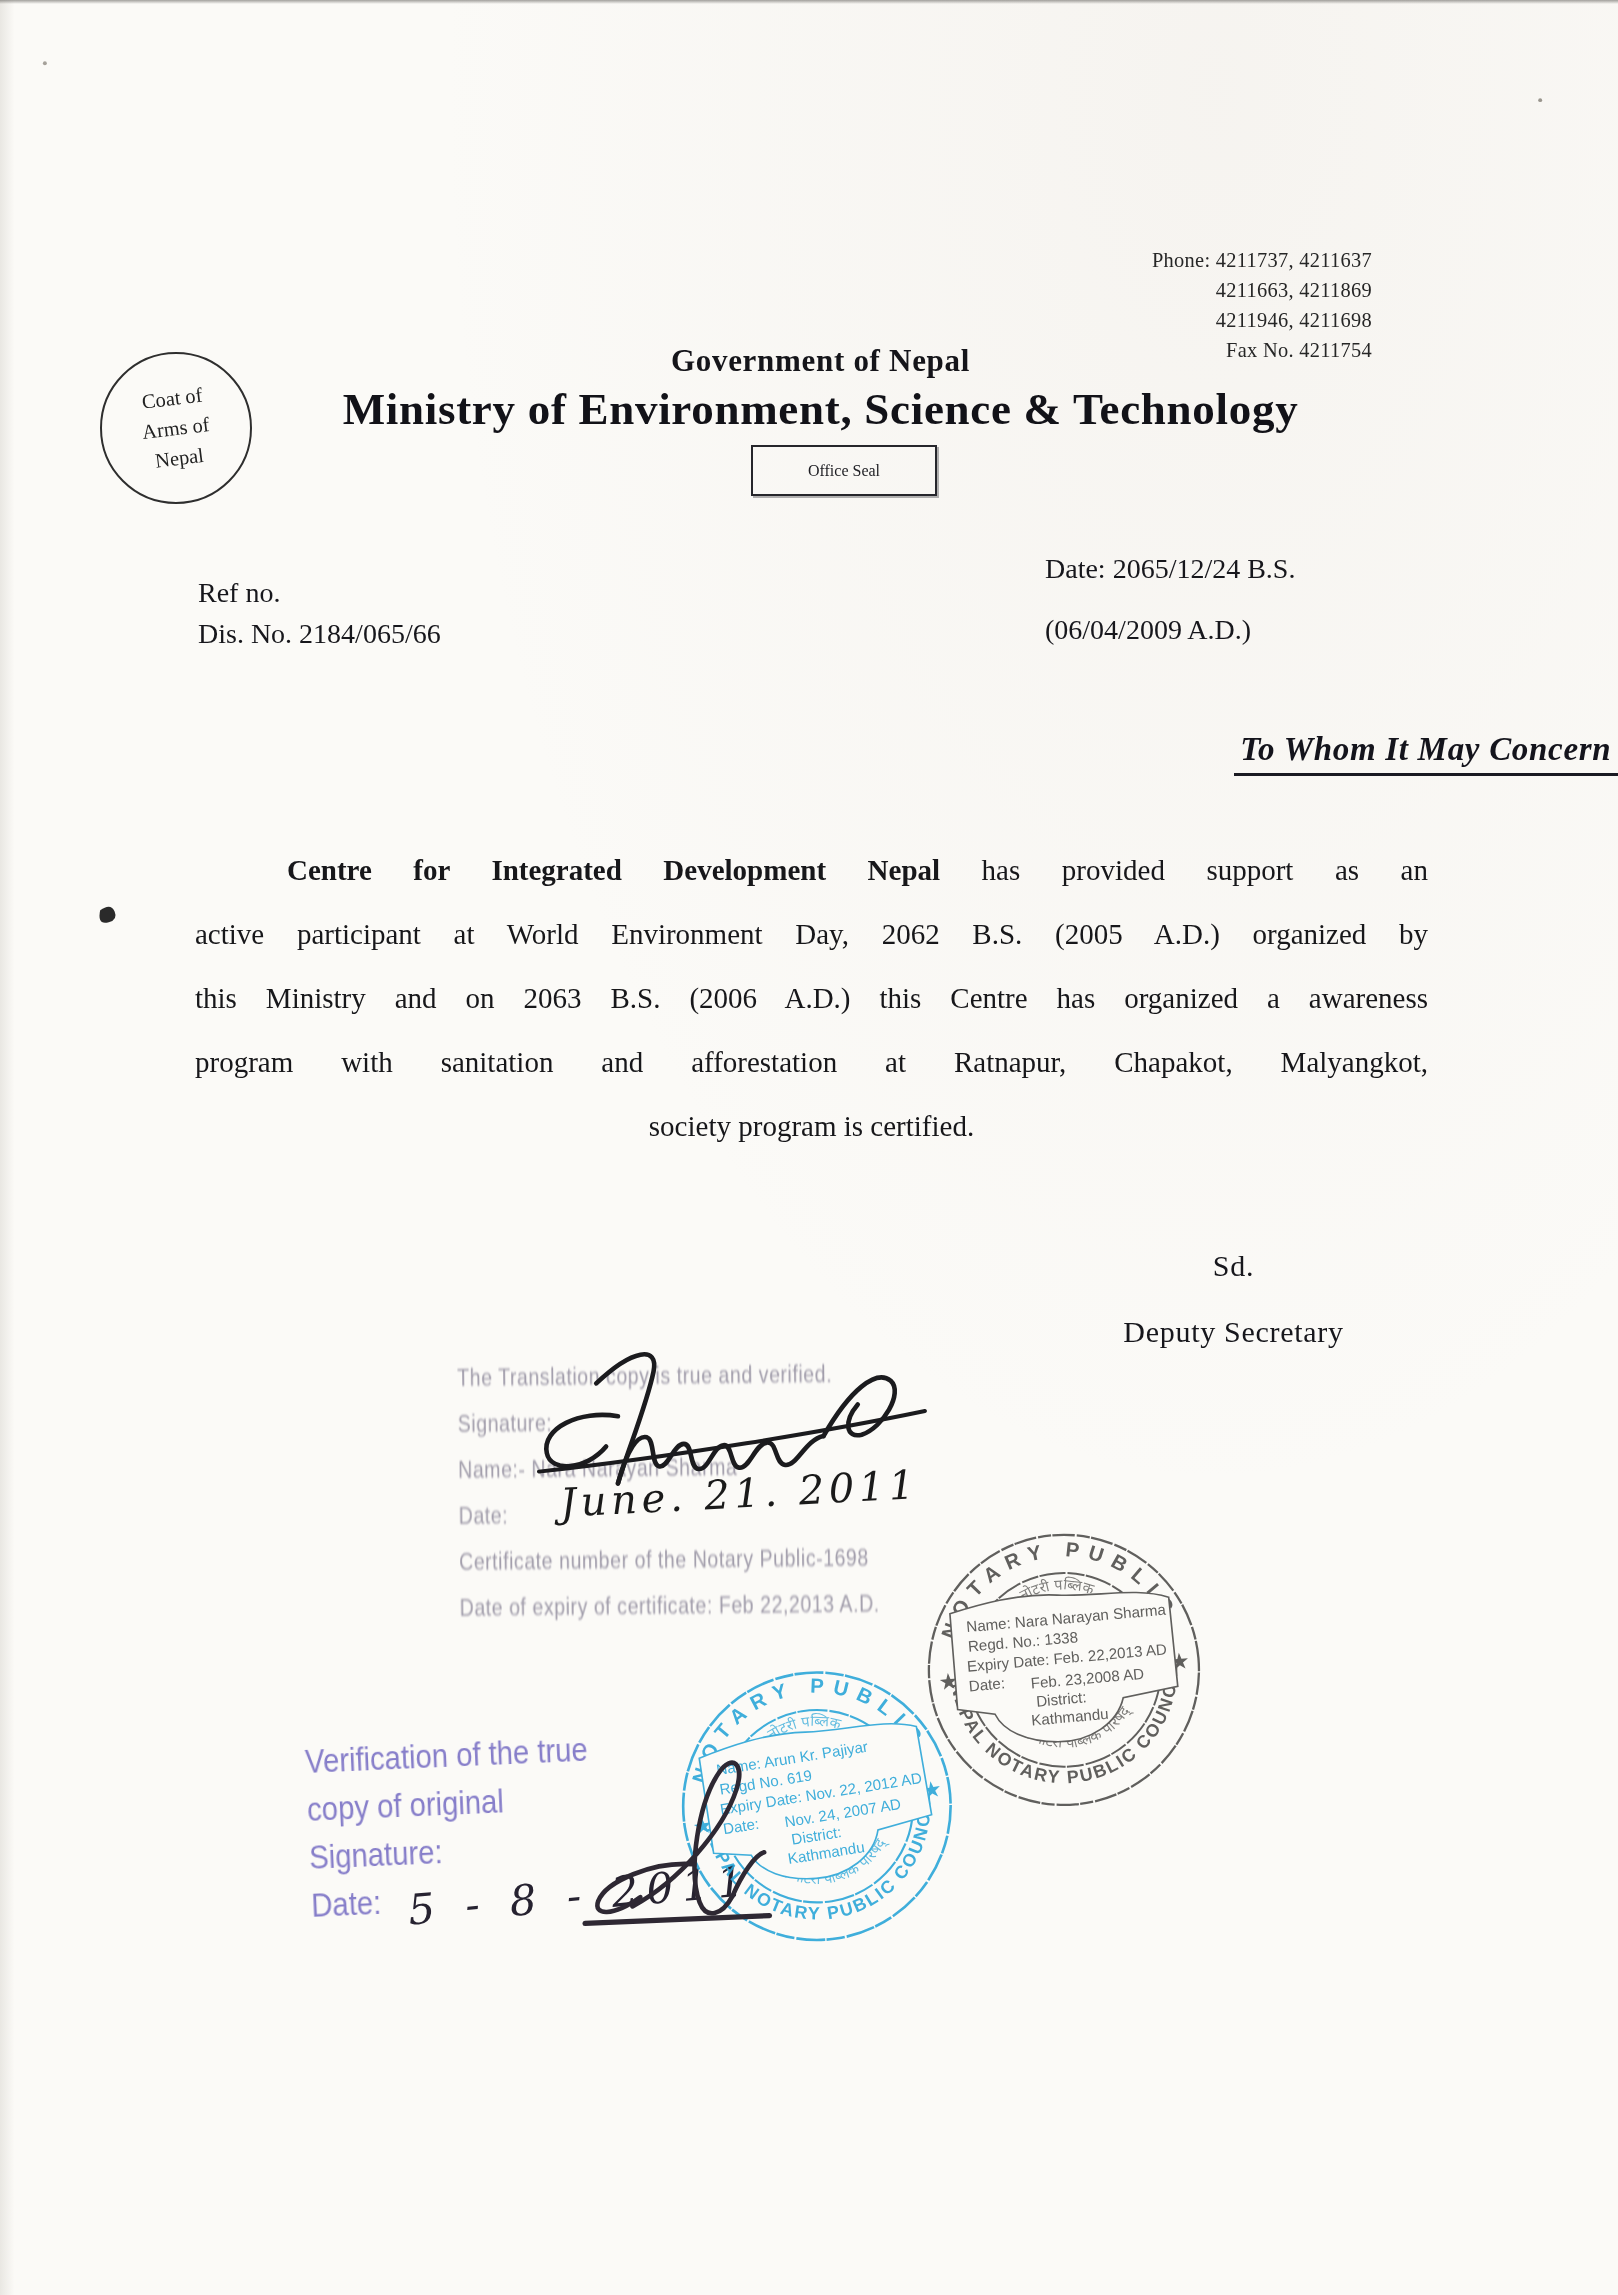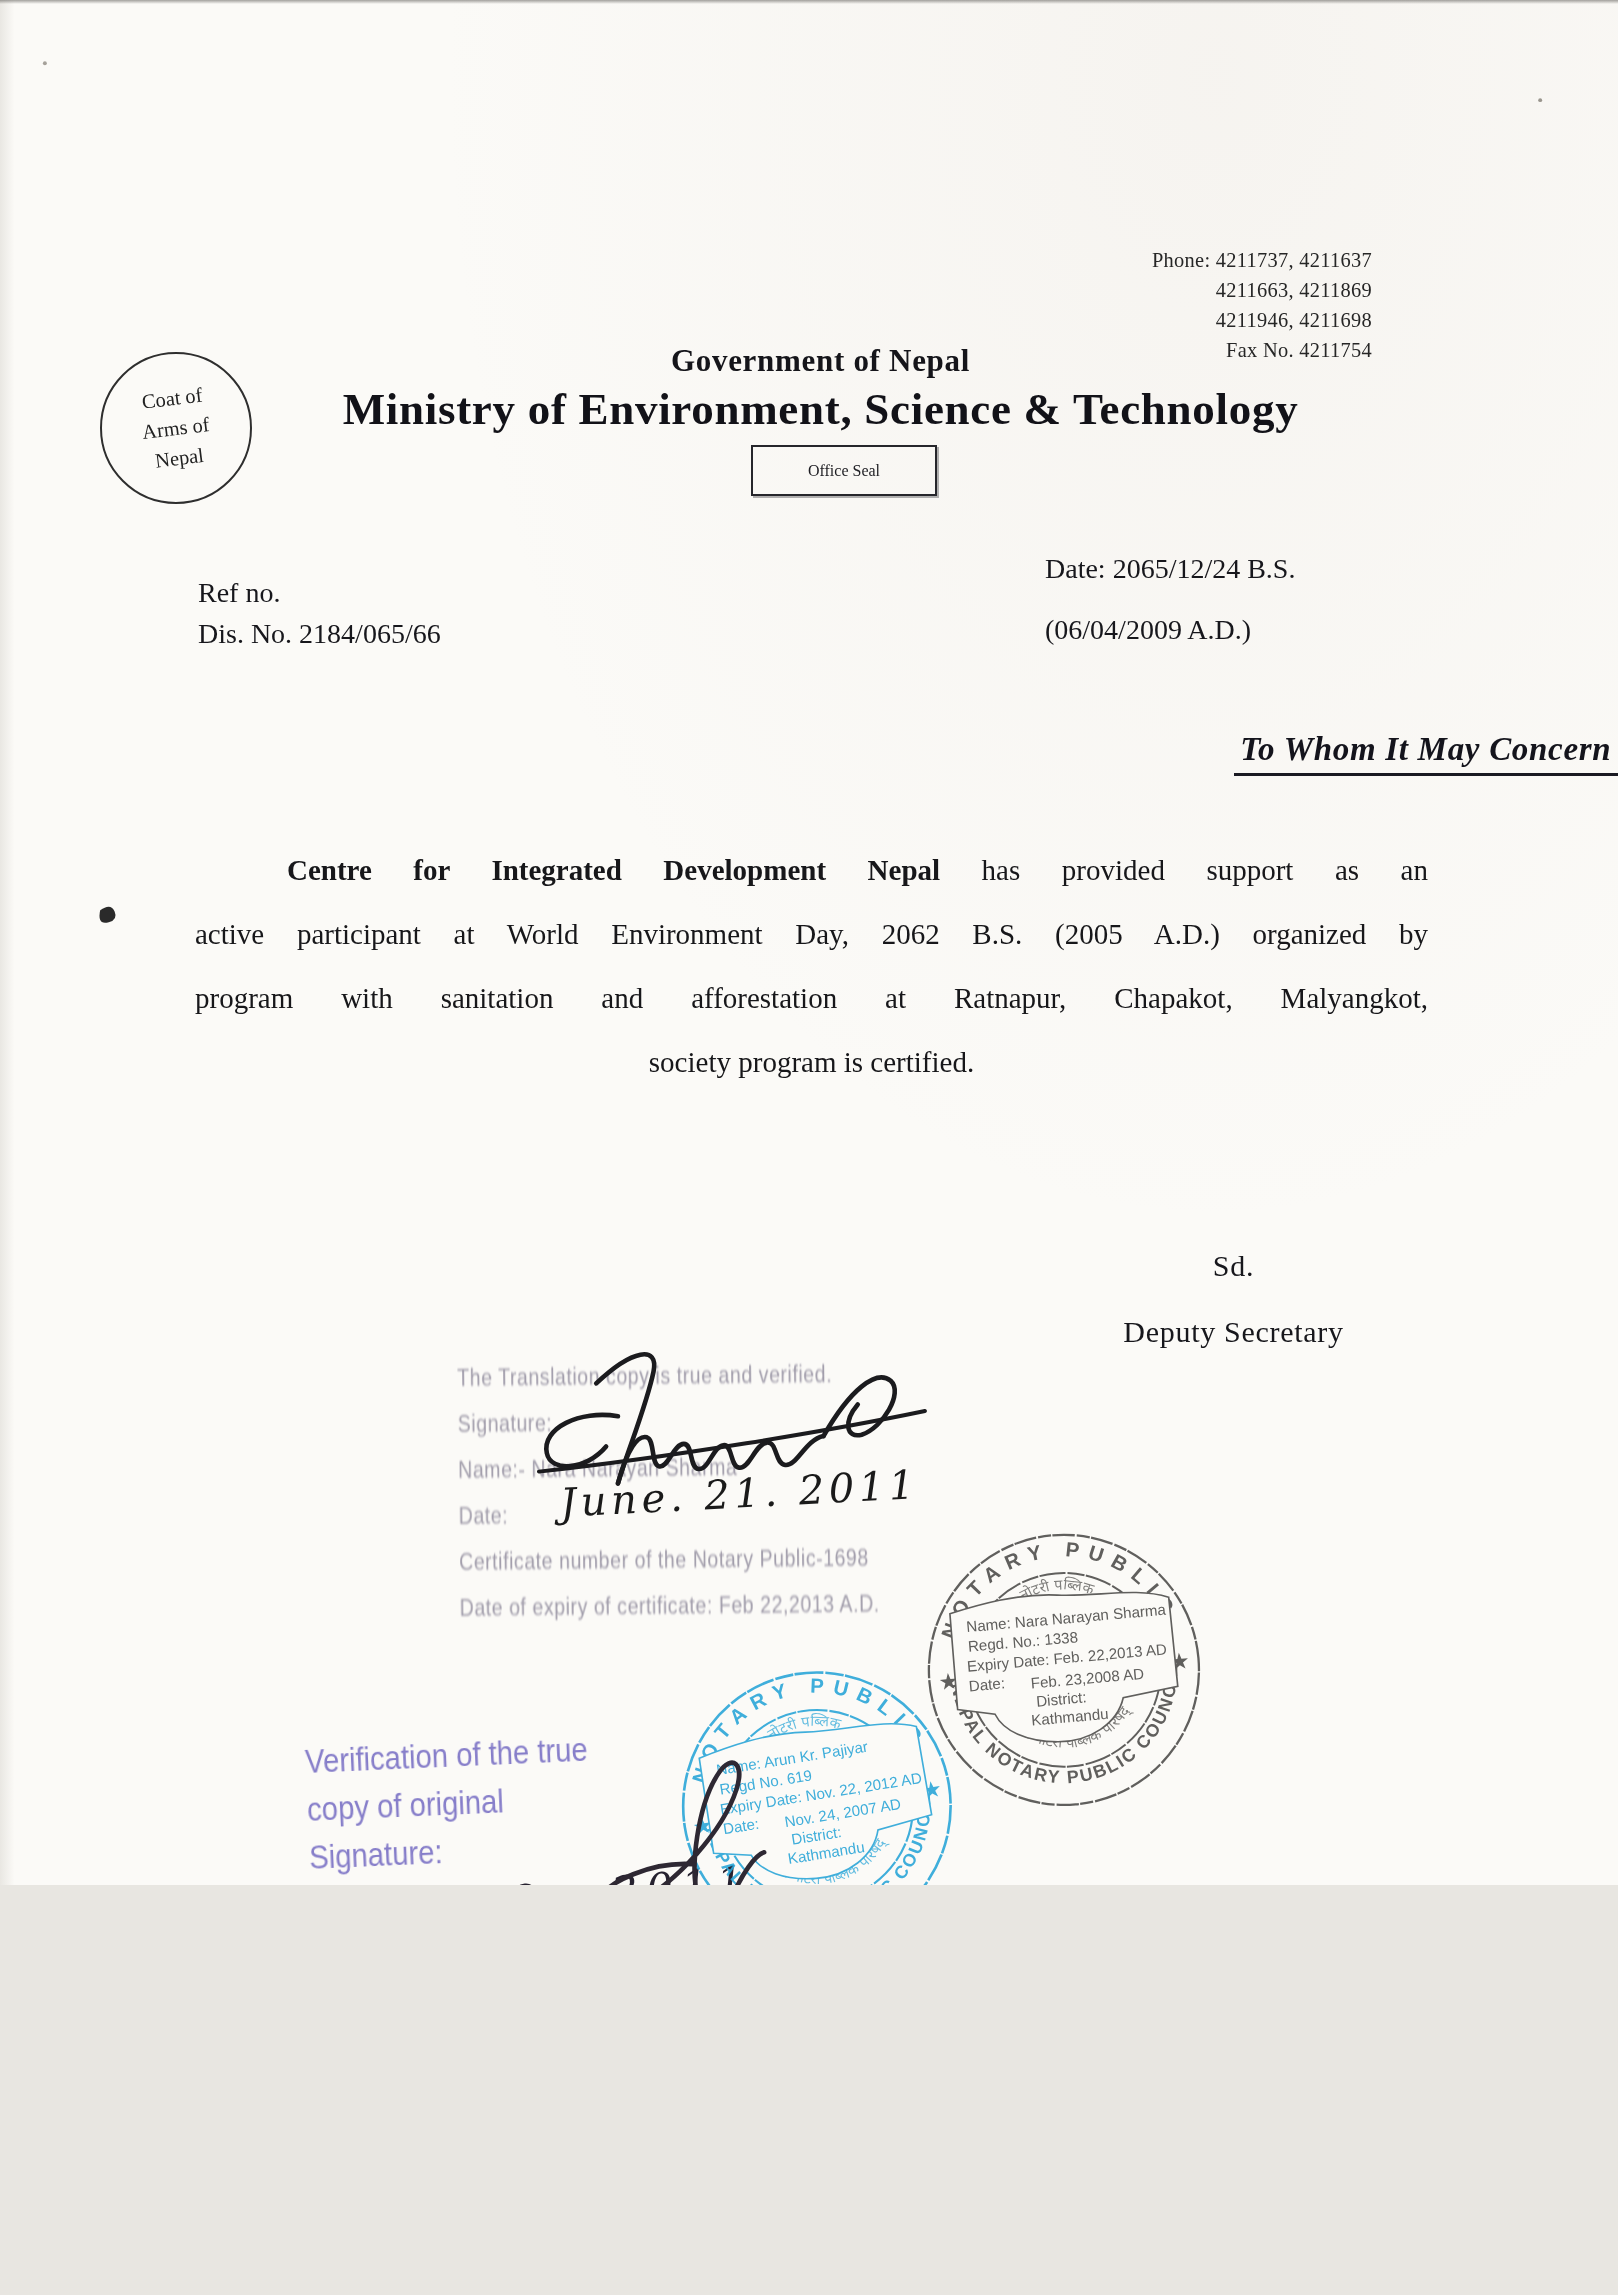--- a/index.html
+++ b/index.html
@@ -1,16 +1,16 @@
 <!DOCTYPE html>
 <html style="font-size:10.5px"><head>
 <meta charset="utf-8">
 <style>
   html,body{margin:0;padding:0;background:#e8e6e1;}
-  .page{position:relative;width:1618px;height:1885px;overflow:hidden;
+  .page{position:relative;width:1618px;height:2295px;overflow:hidden;
     background:
       linear-gradient(180deg, rgba(90,88,84,.55) 0px, rgba(90,88,84,0) 4px),
       linear-gradient(90deg, rgba(180,175,165,.25) 0px, rgba(180,175,165,0) 14.5px),
       radial-gradient(ellipse at 75% 4%, rgba(215,205,195,.14), transparent 45%),
       #fbfaf7;
     font-family:"Liberation Serif", serif; color:#1c1c1c;}
   .abs{position:absolute;}
   .phone{right:246px;top:245px;text-align:right;font-size:20.4px;line-height:30px;color:#262626;letter-spacing:0.3px;}
   .coat{left:100px;top:352px;width:148px;height:148px;border:2.6px solid #2e2e2e;border-radius:50%;
     display:flex;align-items:center;justify-content:center;}
@@ -81,20 +81,21 @@
   <div class="abs meta datebs">Date: 2065/12/24 B.S.</div>
   <div class="abs meta datead">(06/04/2009 A.D.)</div>
 
   <div class="abs subject">
     <span>To Whom It May Concern</span>
   </div>
 
   <div class="abs bodytext">
     <div class="jline indent"><b>Centre for Integrated Development Nepal</b><span> has provided support as an</span></div>
     <div class="jline">active participant at World Environment Day, 2062 B.S. (2005 A.D.) organized by</div>
+    <div class="jline">this Ministry and on 2063 B.S. (2006 A.D.) this Centre has organized a awareness</div>
     <div class="jline">program with sanitation and afforestation at Ratnapur, Chapakot, Malyangkot,</div>
     <div class="lastline">society program is certified.</div>
   </div>
 
   <div class="abs signoff">
     <div>Sd.</div>
     <div>Deputy Secretary</div>
   </div>
 
   <div class="abs transtamp">

